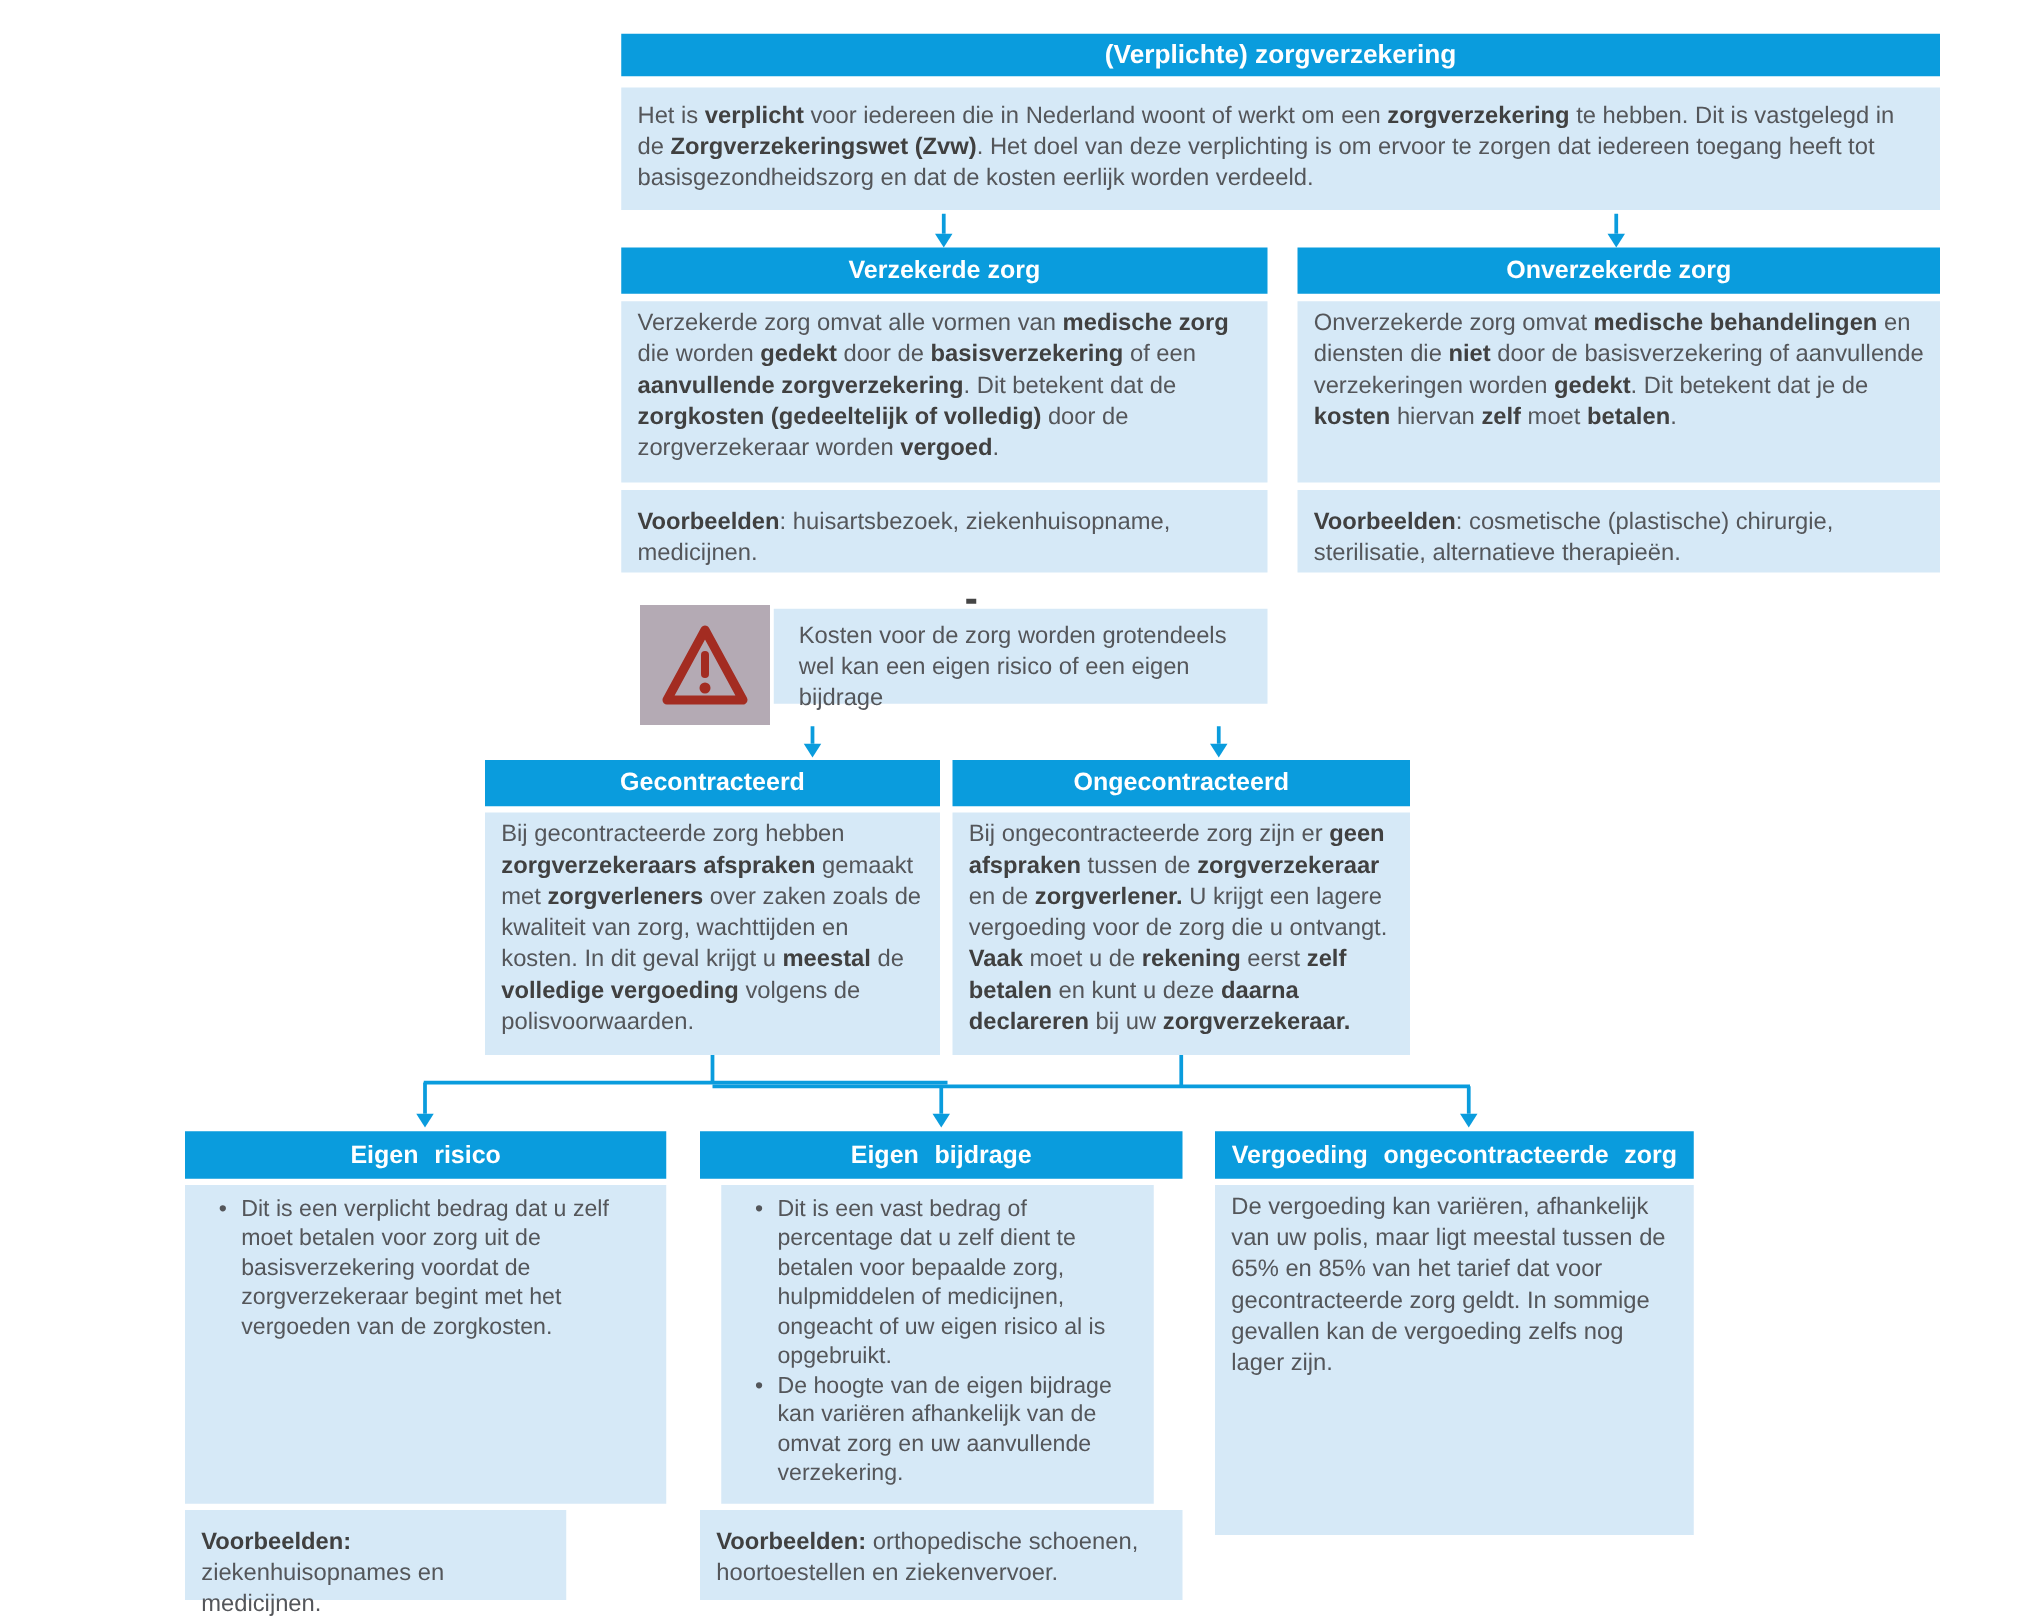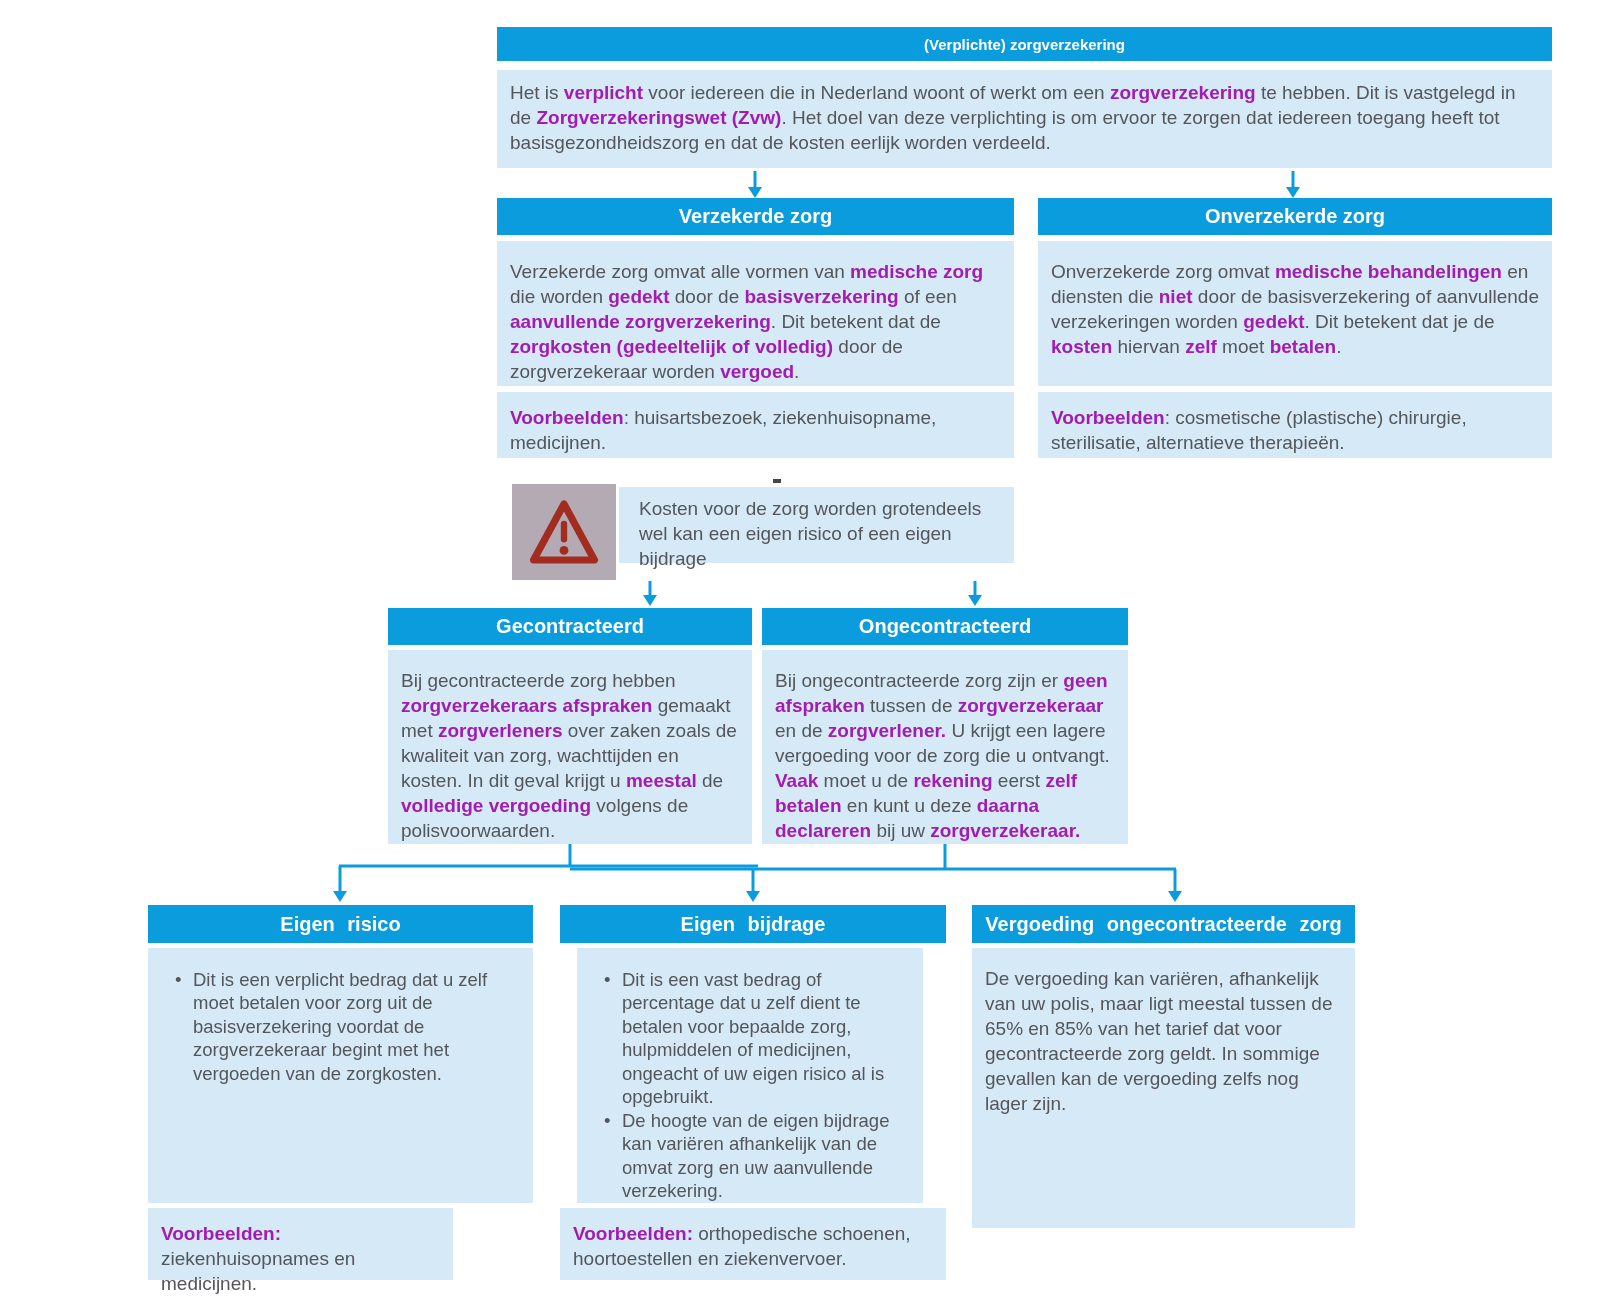--- a/index.html
+++ b/index.html
@@ -2,30 +2,30 @@
 <html><head>
 <meta charset="utf-8">
 <style>
   html,body{margin:0;padding:0;background:#ffffff;}
   .canvas{
     position:relative;width:1615px;height:1297px;background:#ffffff;overflow:hidden;
     font-family:"Liberation Sans","DejaVu Sans",sans-serif;color:#54565a;
   }
   .abs{position:absolute;box-sizing:border-box;}
   .hdr{
-    background:#0a9cdd;color:#ffffff;font-weight:bold;font-size:15px;
+    background:#0a9cdd;color:#ffffff;font-weight:bold;font-size:21px;
     display:flex;align-items:center;justify-content:center;text-align:center;
   }
   .hdr.small{font-size:20px;}
   .hdr.spread{word-spacing:7px;}
   .panel{
     background:#d6e9f7;color:#54565a;font-size:19px;line-height:1.32;
-    padding:18px 13px;
+    padding:5px 13px;
   }
-  .panel b{color:#a21caf;}
+  .panel b{color:#404040;}
   .intro{padding:10px 13px;}
   .examples{padding-top:13px;}
   .warn-sq{
     background:#b4aab4;display:flex;align-items:center;justify-content:center;
   }
   .warn-txt{padding:9px 13px 9px 20px;}
   .bullets{margin:0;padding:2px 4px 0 8px;list-style:none;font-size:18.5px;line-height:1.27;}
   .bullets li{position:relative;padding-left:24px;margin:0;}
   .bullets li::before{content:"\2022";position:absolute;left:6px;top:0;}
   .stray{background:#454545;}

